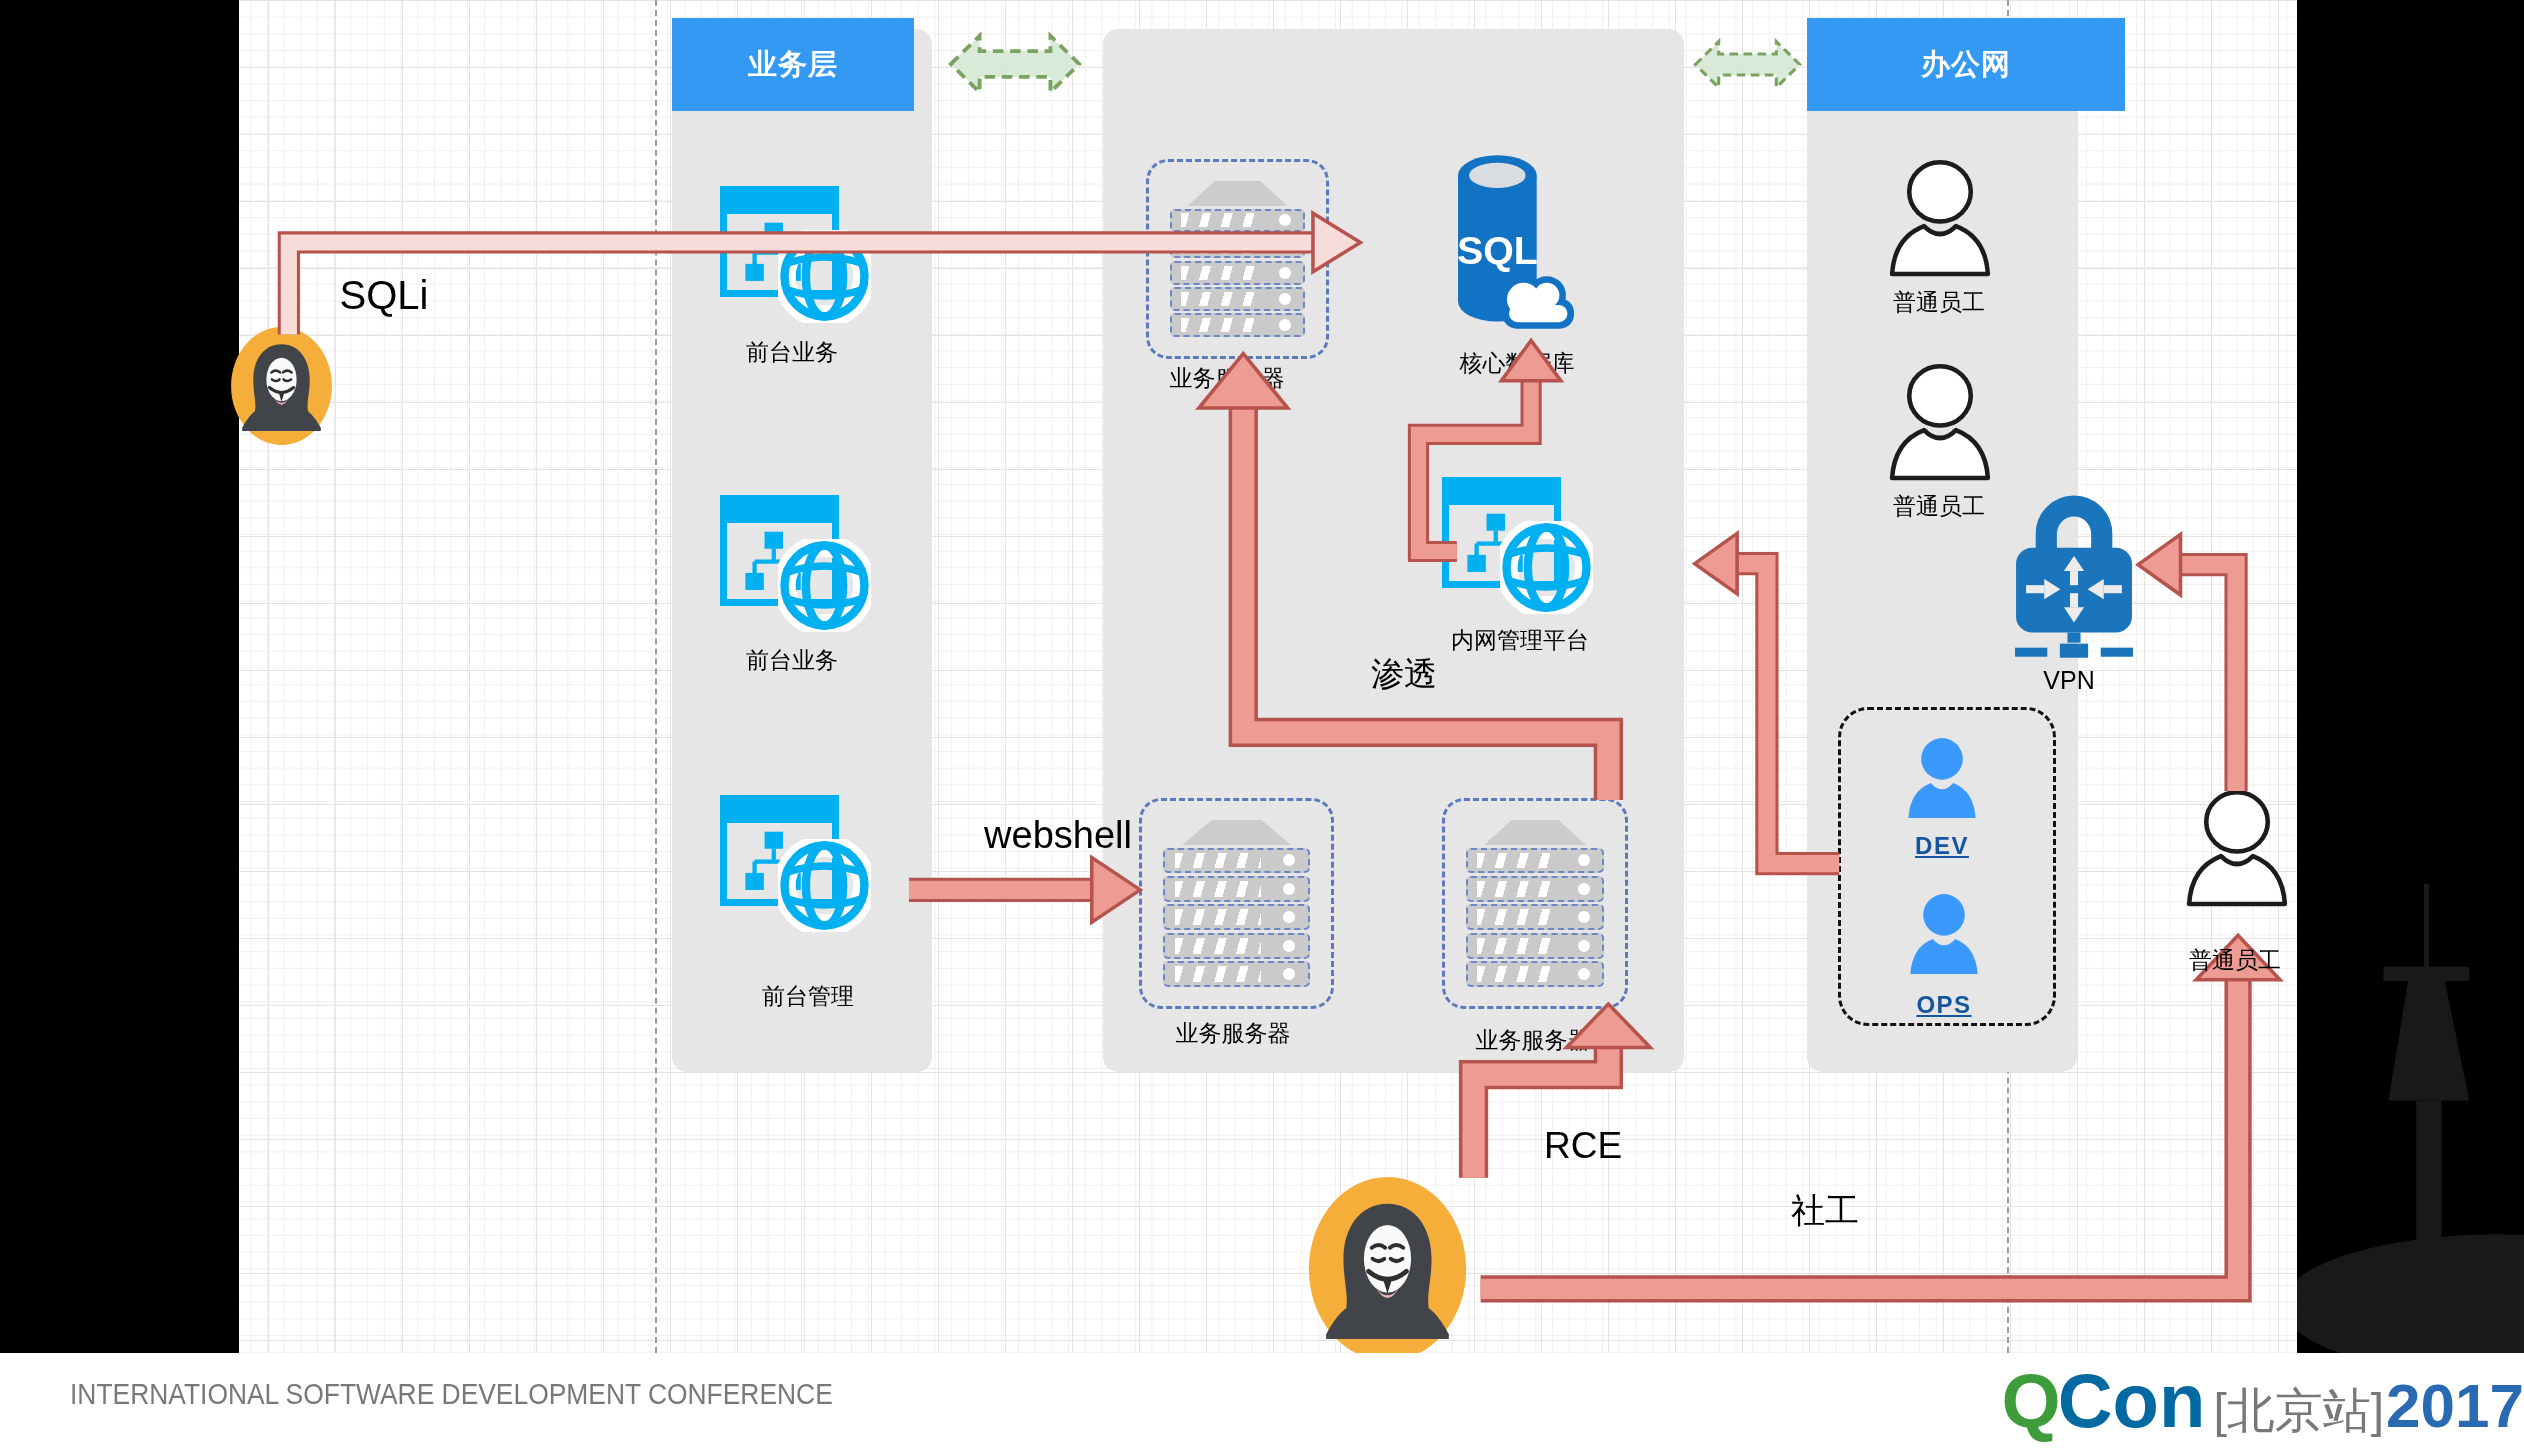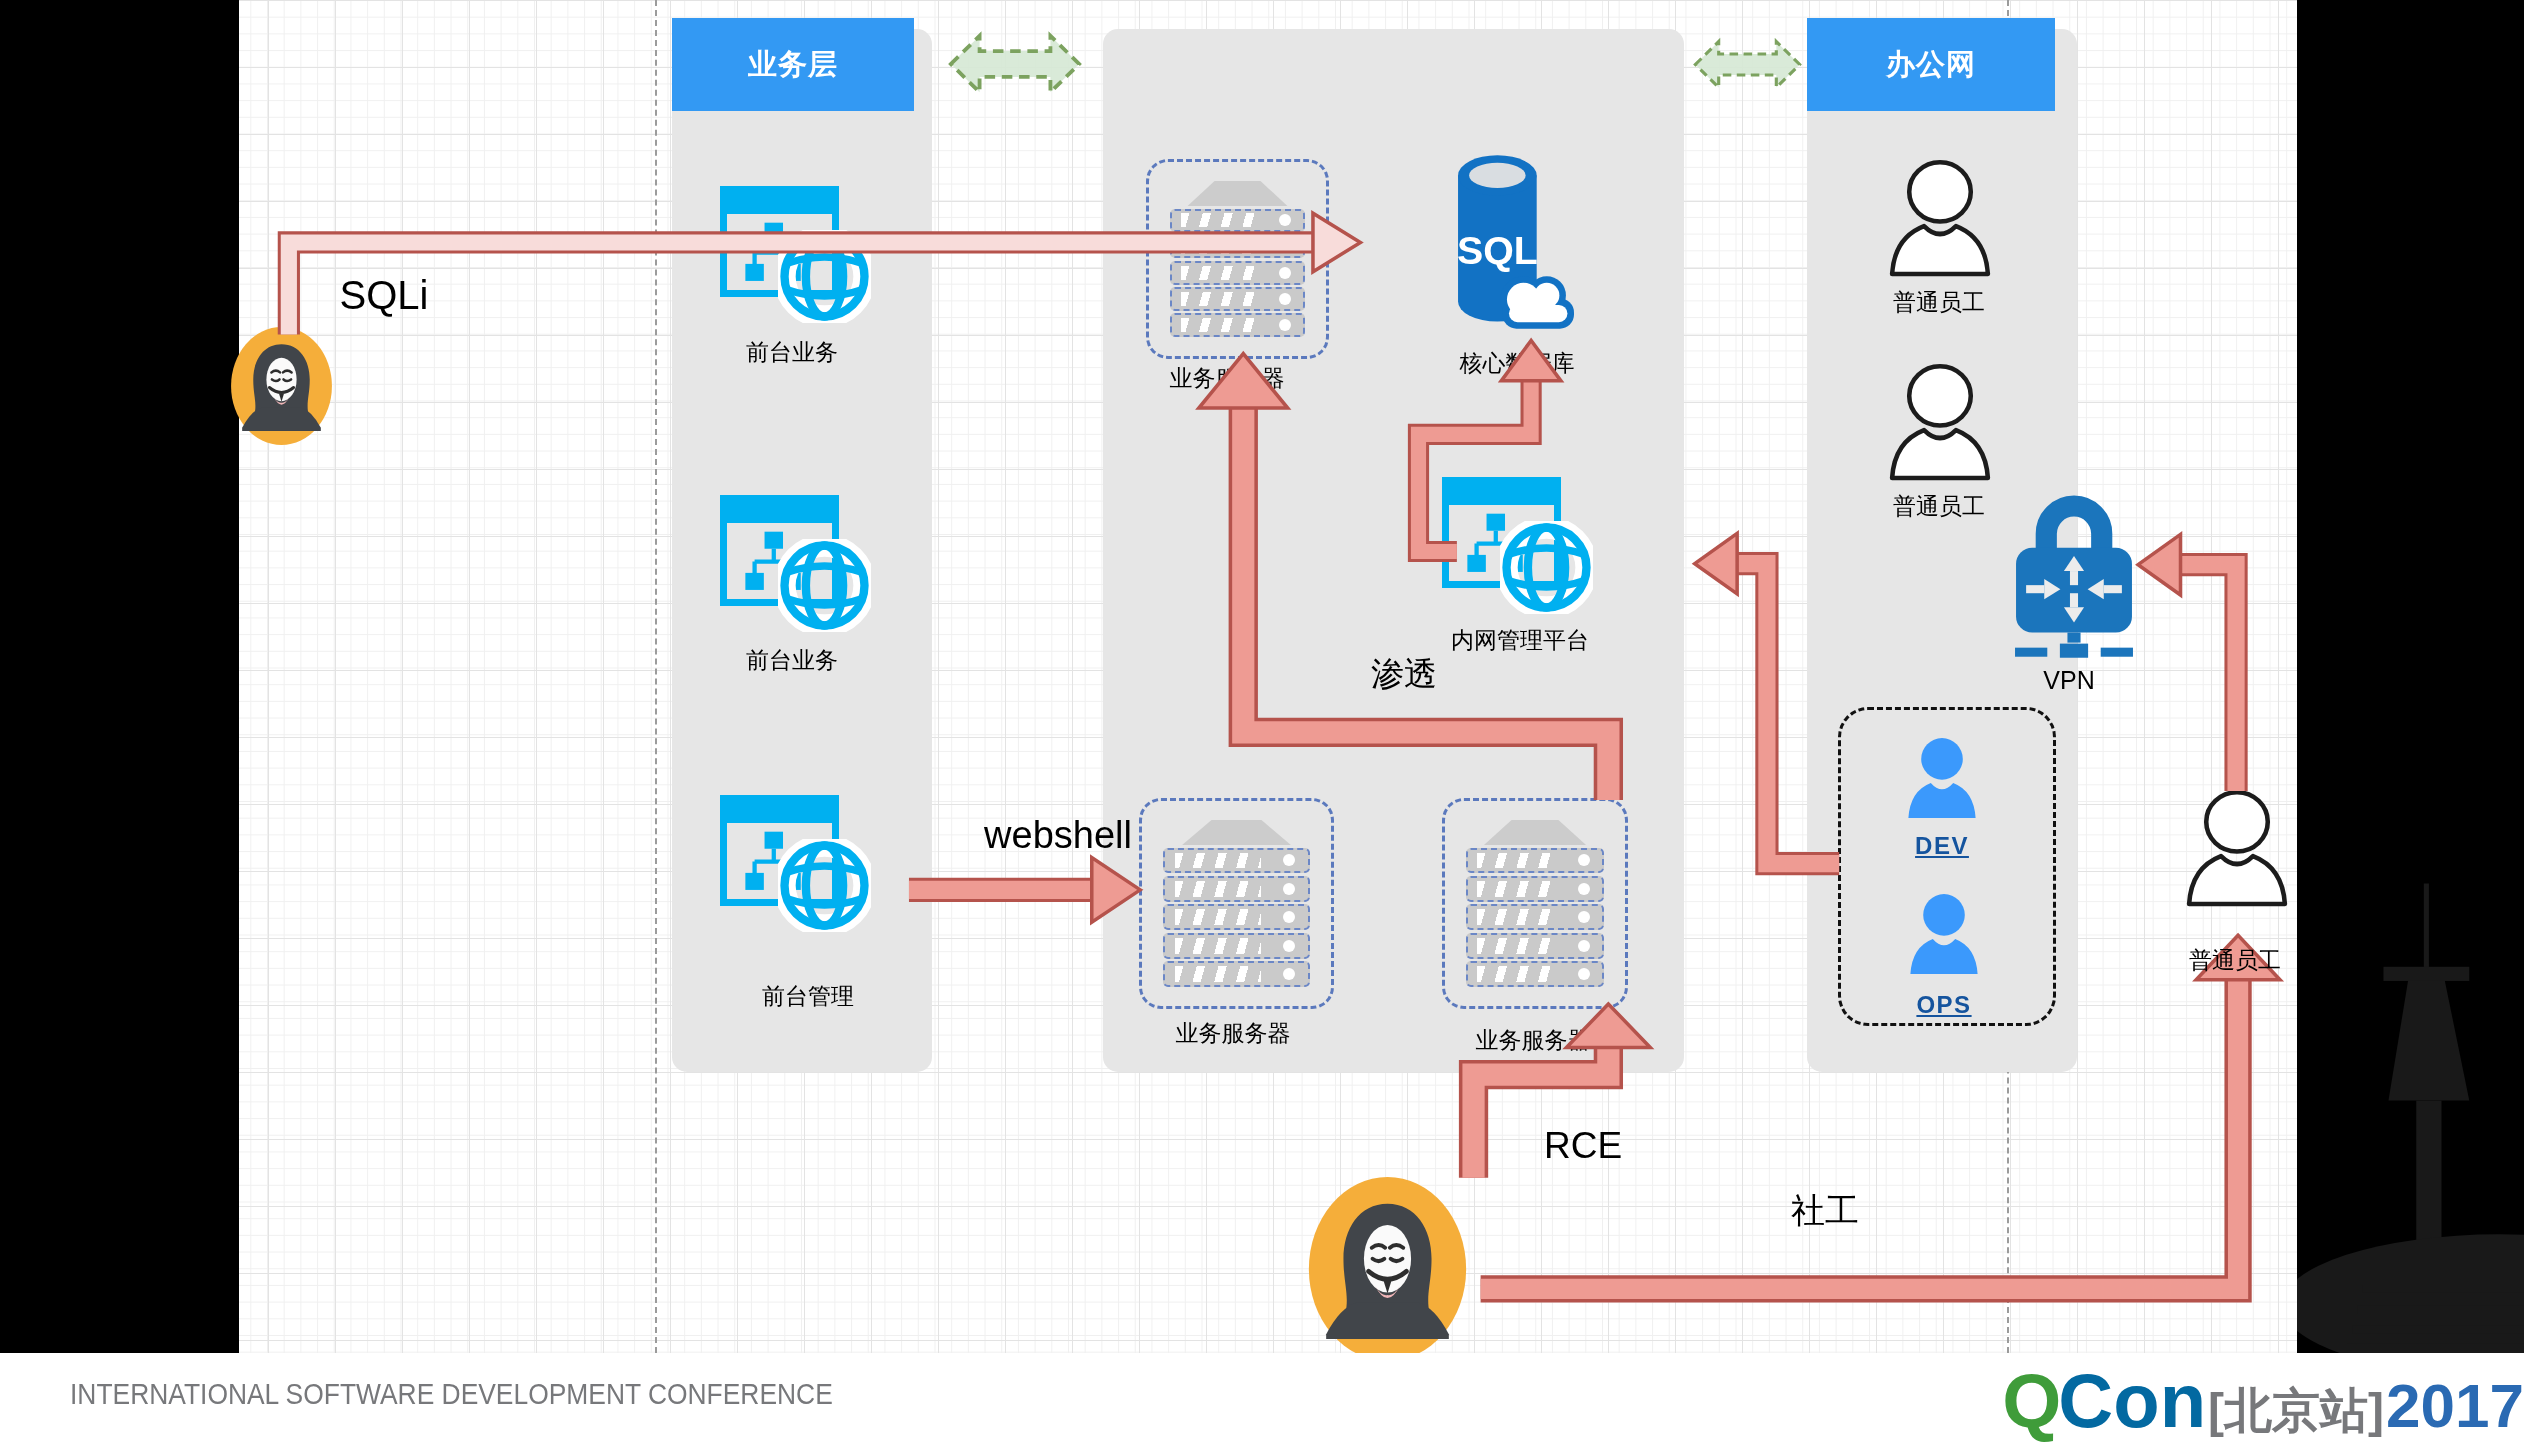--- a/index.html
+++ b/index.html
@@ -51,21 +51,21 @@
   .pale{stroke:#f8dcda;} .sal{stroke:#ee9b93;}
   .hd{stroke:#b5534c;stroke-width:7px;}
   .hdp{fill:#f8dcda;} .hds{fill:#ee9b93;}
   
   .footer{position:absolute;left:0;top:1353px;width:2585px;height:100px;background:#fff;z-index:50;}
   .conf{position:absolute;left:70px;top:24px;font-size:30px;color:#77787b;
         transform:scaleX(0.88);transform-origin:left center;white-space:nowrap;}
   .qcon{position:absolute;right:61px;top:4px;display:flex;align-items:baseline;white-space:nowrap;}
   .q-q{color:#3f9c3a;font-size:76px;font-weight:800;}
   .q-con{color:#0369a1;font-size:76px;font-weight:800;margin-left:-3px;}
-  .q-city{color:#77787b;font-size:48px;font-weight:700;margin-left:2px;}
+  .q-city{color:#77787b;font-size:48px;font-weight:400;margin-left:8px;}
   .q-year{color:#2a6ab3;font-size:62px;font-weight:800;margin-left:2px;}
 </style>
 </head>
 <body>
 
 <div id="stage">
   <div class="gridarea"></div>
   <div class="guide" style="left:655px"></div>
   <div class="guide" style="left:2007px"></div>
   <div class="blackbar" style="left:0;width:239px"></div>
@@ -84,21 +84,21 @@
       </g>
     </svg>
   </div>
 
   <div class="col" style="left:672px;width:260px"></div>
   <div class="col" style="left:1103px;width:581px"></div>
   <div class="col" style="left:1807px;width:270px"></div>
   <div class="colhead" style="left:672px;width:242px">
     <span>业务层</span>
     </div>
-  <div class="colhead" style="left:1807px;width:248px">
+  <div class="colhead" style="left:1807px;width:318px">
     <span>办公网</span>
     </div>
 
   <svg class="svgabs" style="left:948px;top:26px" width="134" height="76" viewBox="0 0 280 150">
     <polygon points="6,75 66,16 66,48 214,48 214,16 274,75 214,134 214,102 66,102 66,134" fill="rgba(213,232,212,0.9)" stroke="#7ca25f" stroke-width="8" stroke-dasharray="22 14"></polygon>
   </svg>
   <svg class="svgabs" style="left:1693px;top:29px" width="109" height="71" viewBox="0 0 280 150">
     <polygon points="6,75 66,16 66,48 214,48 214,16 274,75 214,134 214,102 66,102 66,134" fill="rgba(213,232,212,0.9)" stroke="#7ca25f" stroke-width="8" stroke-dasharray="22 14"></polygon>
   </svg>
 

